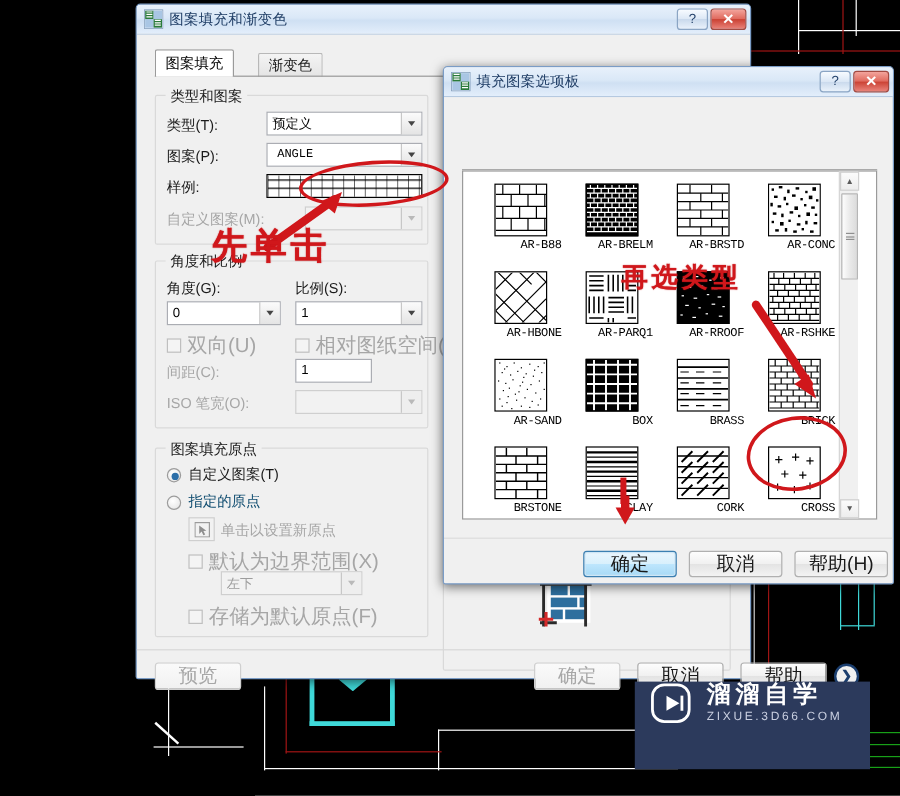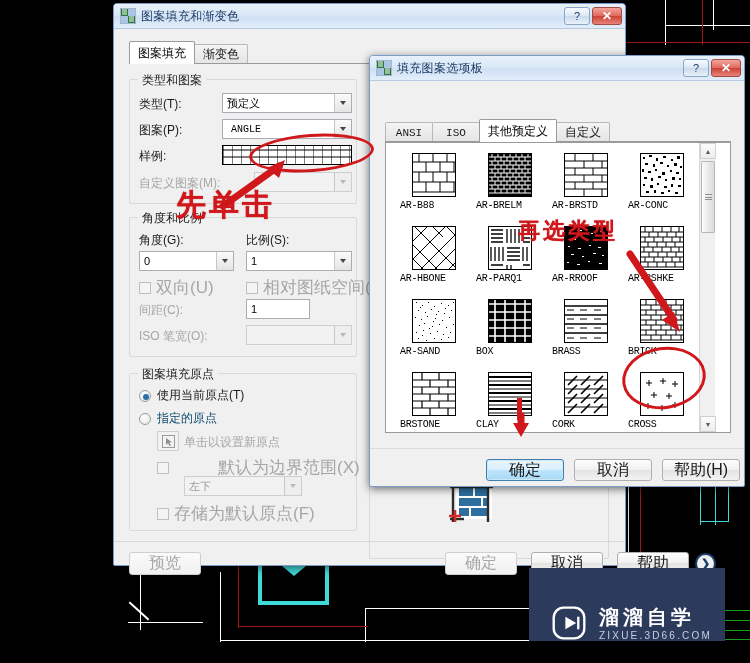--- a/index.html
+++ b/index.html
@@ -112,37 +112,37 @@
     font-size:16px;color:#1a1a1a; white-space:nowrap;
   }
   .btn.dis { color:#a7a7a7; border-color:#cfcfcf;
     background:linear-gradient(to bottom,#fafafa,#f1f1f1); }
   .btn.def {
     border:1px solid #3c7fb1; box-shadow:0 0 0 1px #cfe6f5 inset;
     background:linear-gradient(to bottom,#eaf6fd,#d9f0fc 48%,#bee6fd 50%,#a7d9f5);
   }
 
   
-  .tabstrip { position:absolute; display:flex; align-items:flex-end; }
+  .tabstrip { position:absolute; display:flex; align-items:flex-end;gap:21px; }
   .tab {
     height:20px; padding:0 8px; font-size:12px; color:#1a1a1a;
     border:1px solid #b8b8b8; border-bottom:none;
     background:linear-gradient(to bottom,#f4f4f4,#e4e4e4);
     display:flex;align-items:center; margin-right:-1px; border-radius:2px 2px 0 0;
   }
   .tab.active {
     background:#fff; height:23px; font-weight:normal; color:#000;
     border-color:#9a9a9a; position:relative; z-index:3;
   }
 
   
   .pal-client { position:absolute; background:#fff; border:1px solid #9a9a9a; }
   .pal-inner { position:absolute; inset:0; overflow:hidden; }
   .pat {
-    position:absolute; width:68px; text-align:left;
+    position:absolute; width:68px; text-align:right;
   }
   .pat .sw {
     width:44px;height:44px;margin:0 auto;border:1px solid #000;background:#fff;
     position:relative; overflow:hidden;
   }
   .pat .nm { font-family:"Liberation Mono", monospace; font-size:10px; color:#000; margin-top:3px; letter-spacing:-.3px;}
 
   
   .sb { position:absolute; width:16px; background:#f0f0f0; border-left:1px solid #d6d6d6; }
   .sb .ar {
@@ -167,22 +167,22 @@
     text-shadow:0 0 1px #c21217;
     white-space:nowrap; pointer-events:none;
   }
   .ellipse {
     position:absolute; border:3px solid #d0171b; border-radius:50%;
     pointer-events:none;
   }
 
   
   .wm {
-    position:absolute; background:#2c3a5c; display:flex; align-items:flex-end;
-    padding-left:22px;
+    position:absolute; background:#2c3a5c; display:flex; align-items:flex-start;
+    padding-left:12px;
   }
   .wm-ico { width:36px;height:36px;flex:0 0 36px; }
   .wm-tx { margin-left:12px; }
   .wm-tx .l1 { color:#fff;font-size:20px;letter-spacing:4px;font-weight:bold;line-height:1.1; }
   .wm-tx .l2 { color:#c9cfe0;font-size:10px;letter-spacing:2.2px;margin-top:2px; }
 
   .swatch-img { position:absolute; }
 </style>
 </head>
 <body>
@@ -335,36 +335,36 @@
       <span class="arrow">
           <i class="tri-d"></i>
         </span>
     </div>
 
     <div class="grp" style="left:15px;top:344px;width:228px;height:158px;">
       <span class="grp-lab">图案填充原点</span>
     </div>
     <div class="rd sel" style="left:25px;top:358px;">
       <span class="dot"></span>
-      <span class="txt">使用当前原点(T)</span>
+      <span class="txt">自定义图案(T)</span>
     </div>
     <div class="rd off" style="left:25px;top:381px;">
       <span class="dot"></span>
       <span class="txt">指定的原点</span>
     </div>
 
     <div style="position:absolute;left:43px;top:402px;width:22px;height:20px;border:1px solid #cfcfcf;background:#f2f2f2;display:flex;align-items:center;justify-content:center;">
       <svg width="13" height="13" viewBox="0 0 13 13">
         <rect x="0.5" y="0.5" width="12" height="12" fill="none" stroke="#9b9b9b"></rect>
         <path d="M4 3 L4 10 L6 8 L7.5 11 L9 10.4 L7.5 7.6 L10 7.3 Z" fill="#8f8f8f"></path>
       </svg>
     </div>
     <span class="lab dim" style="left:70px;top:405px;">单击以设置新原点</span>
 
-    <div class="cb" style="left:43px;top:427px;gap:44px;">
+    <div class="cb" style="left:43px;top:427px;">
       <span class="box"></span>
       <span class="txt">默认为边界范围(X)</span>
     </div>
     <div class="combo gray" style="left:70px;top:447px;width:118px;">
       <span>左下</span>
       <span class="arrow">
           <i class="tri-d"></i>
         </span>
     </div>
     <div class="cb" style="left:43px;top:473px;">
@@ -421,34 +421,20 @@
     </svg>
     <span class="tbar-text">填充图案选项板</span>
     <span class="ttl-btns">
       <span class="ttl-btn">?</span>
       <span class="ttl-btn close">✕</span>
     </span>
   </div>
 
   <div class="dlg-body" style="height:406px;">
 
-    <div class="tabstrip" style="left:15px;top:38px;">
-      <div class="tab" style="width:48px;justify-content:center;font-family:'Liberation Mono',monospace;font-size:11px;">
-        <span>ANSI</span>
-      </div>
-      <div class="tab" style="width:48px;justify-content:center;font-family:'Liberation Mono',monospace;font-size:11px;">
-        <span>ISO</span>
-      </div>
-      <div class="tab active">
-        <span>其他预定义</span>
-      </div>
-      <div class="tab">
-        <span>自定义</span>
-      </div>
-    </div>
     <div style="position:absolute;left:15px;top:60px;width:346px;height:1px;background:#9a9a9a;"></div>
 
     <div class="pal-client" style="left:15px;top:61px;width:346px;height:291px;">
       <div class="pal-inner">
 
         <div class="pat" style="left:14px;top:10px;">
           <div class="sw">
             <svg width="42" height="42">
                 <g stroke="#000" stroke-width="1" fill="none">
               <path d="M0 8 H42 M0 18 H42 M0 28 H42 M0 38 H42"></path>

